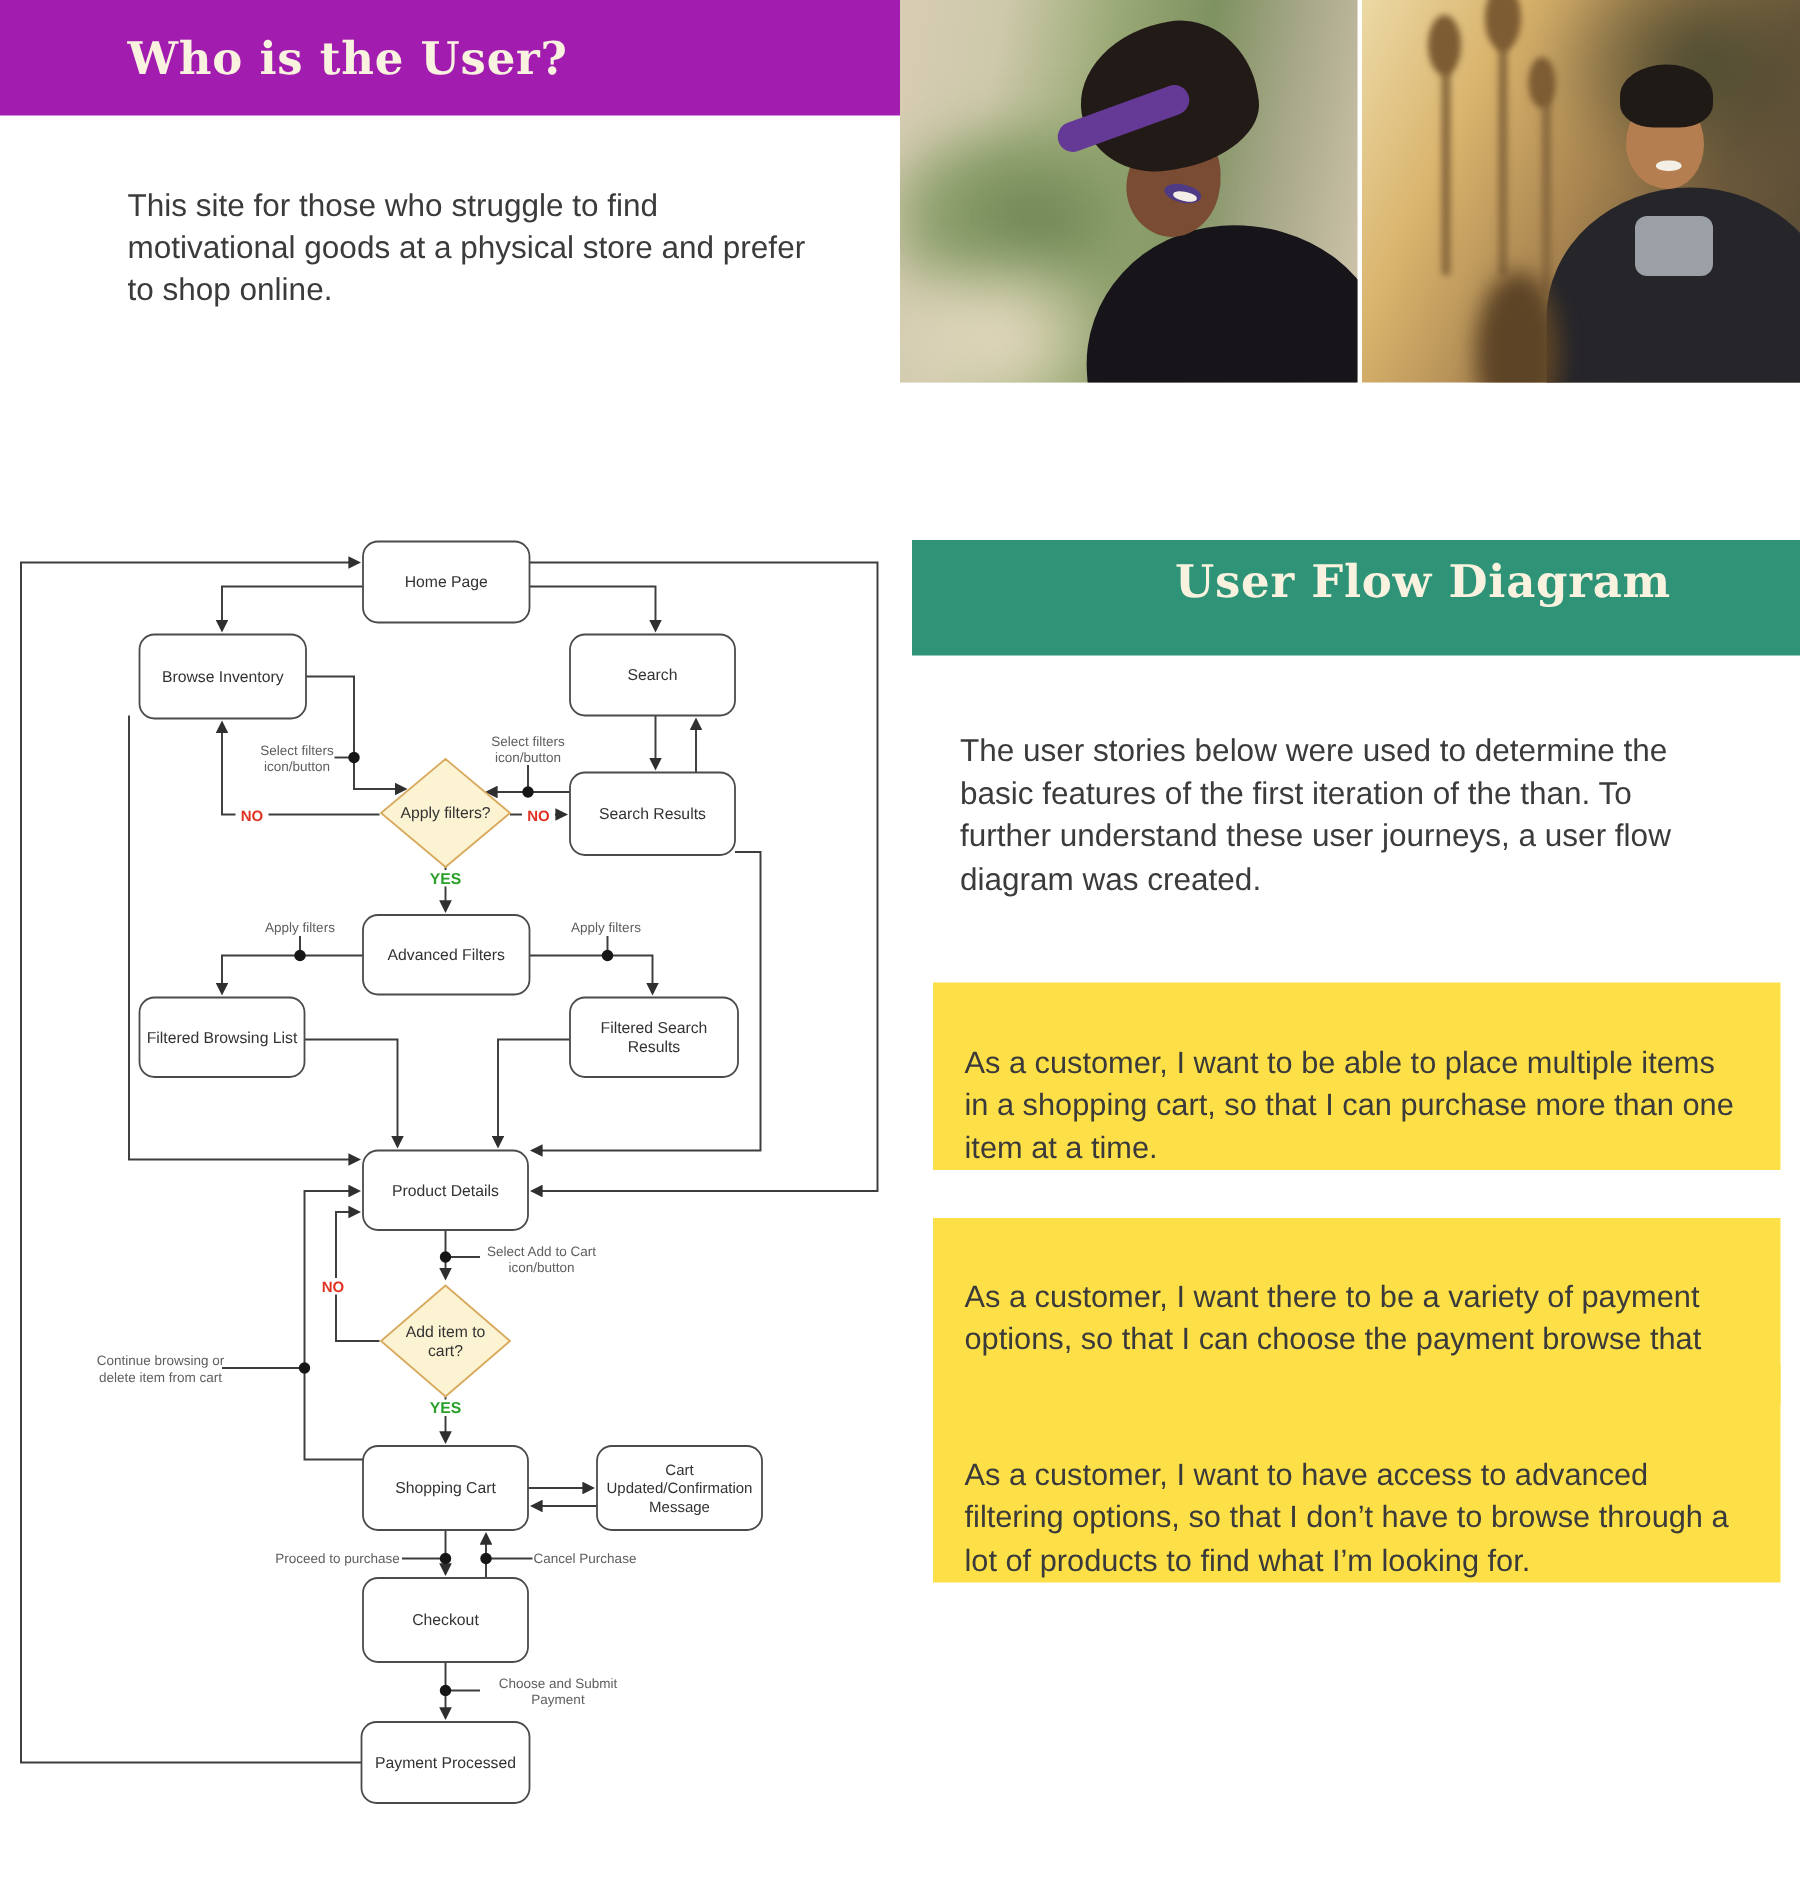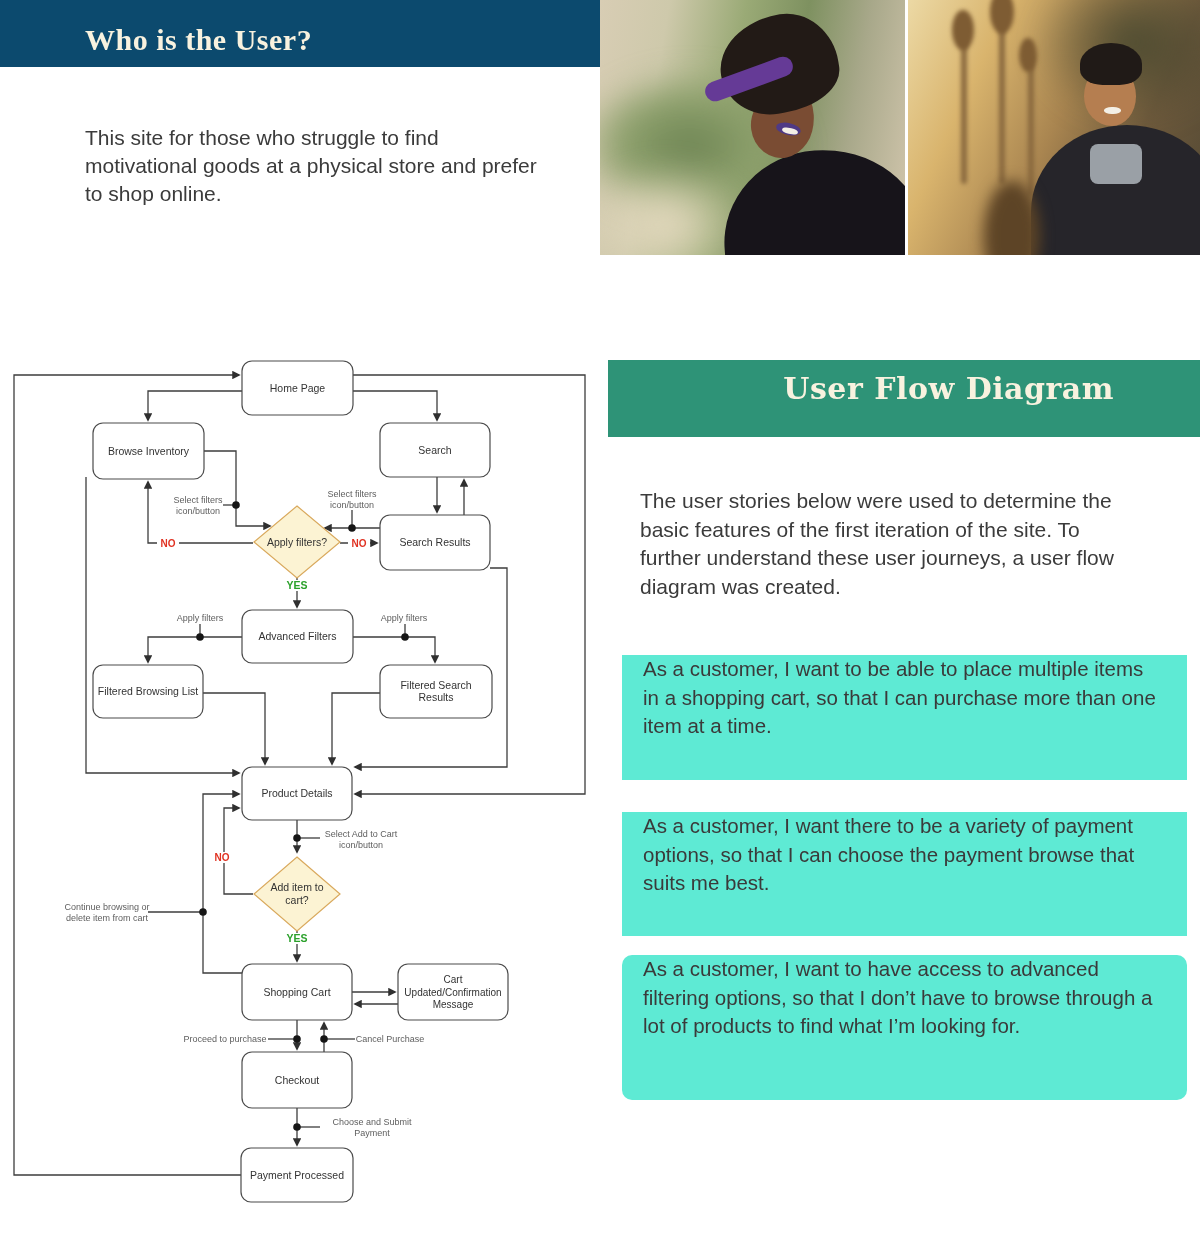--- a/index.html
+++ b/index.html
@@ -4,34 +4,34 @@
 <style>
   html,body{margin:0;padding:0;}
   body{
     width:1200px;height:1254px;position:relative;background:#ffffff;
     font-family:"Liberation Sans", sans-serif;overflow:hidden;
   }
   .abs{position:absolute;}
 
   
   .banner{color:#f8f2df;font-family:"DejaVu Serif", serif;font-weight:bold;}
-  #who-banner{left:0;top:0;width:600px;height:67px;background:#0c4a6e;font-family:Liberation Serif, serif;}
+  #who-banner{left:0;top:0;width:600px;height:77px;background:#a21caf;}
   #who-title{left:85px;top:0;height:77px;line-height:80px;font-size:30px;letter-spacing:.5px;}
   #who-body{left:85px;top:103px;width:460px;font-size:21px;line-height:28px;color:#3b3b3b;}
 
   #ufd-banner{left:608px;top:360px;width:592px;height:77px;background:#2e9377;}
   #ufd-title{right:86px;top:349px;height:77px;line-height:80px;font-size:30px;letter-spacing:.5px;}
   #ufd-body{left:640px;top:466px;width:505px;font-size:21px;line-height:28.5px;color:#3b3b3b;}
 
   
-  .story-card{left:622px;width:565px;background:#5eead4;display:flex;align-items:flex-start;}
+  .story-card{left:622px;width:565px;background:#fde047;display:flex;align-items:flex-end;}
   .story-card p{margin:0;padding:0 26px 0 21px;font-size:20.5px;line-height:28.5px;color:#3a3a3a;}
   #story-1{top:655px;height:125px;}
   #story-2{top:812px;height:124px;}
-  #story-3{top:955px;height:145px;border-radius:10px;}
+  #story-3{top:910px;height:145px;}
 
   
   .photo{top:0;height:255px;overflow:hidden;}
   #photo-woman{left:600px;width:305px;
     background:linear-gradient(100deg,#d8cdb4 0%,#cec9ab 20%,#9aaa76 42%,#7e9160 60%,#a8a88a 78%,#d3c7ae 100%);}
   #photo-man{left:908px;width:292px;
     background:linear-gradient(115deg,#ecd9a5 0%,#d9b46d 25%,#a98550 50%,#6f5a3c 72%,#4e4633 100%);}
   .blur-blob{position:absolute;filter:blur(14px);}
   .pw-grass{left:-8%;top:28%;width:75%;height:58%;background:radial-gradient(closest-side,#6d8453,#8da06c 60%,rgba(141,160,108,0));}
   .pw-sand{left:-6%;bottom:-12%;width:55%;height:48%;background:radial-gradient(closest-side,#e6dbc1,rgba(230,219,193,0));}
@@ -93,21 +93,21 @@
   <div class="abs pm-torso"></div>
   <div class="abs pm-tee"></div>
   <div class="abs pm-face"></div>
   <div class="abs pm-hair"></div>
   <div class="abs pm-smile"></div>
   <div class="abs pm-teasel"></div>
 </div>
 
 <div class="abs banner" id="ufd-banner"></div>
 <div class="abs banner" id="ufd-title">User Flow Diagram</div>
-<p class="abs" id="ufd-body">The user stories below were used to determine the basic features of the first iteration of the site. To further understand these user journeys, a user flow diagram was created.</p>
+<p class="abs" id="ufd-body">The user stories below were used to determine the basic features of the first iteration of the than. To further understand these user journeys, a user flow diagram was created.</p>
 
 <div class="abs story-card" id="story-1">
   <p>As a customer, I want to be able to place multiple items in a shopping cart, so that I can purchase more than one item at a time.</p>
 </div>
 <div class="abs story-card" id="story-2">
   <p>As a customer, I want there to be a variety of payment options, so that I can choose the payment browse that suits me best.</p>
 </div>
 <div class="abs story-card" id="story-3">
   <p>As a customer, I want to have access to advanced filtering options, so that I don’t have to browse through a lot of products to find what I’m looking for.</p>
 </div>

